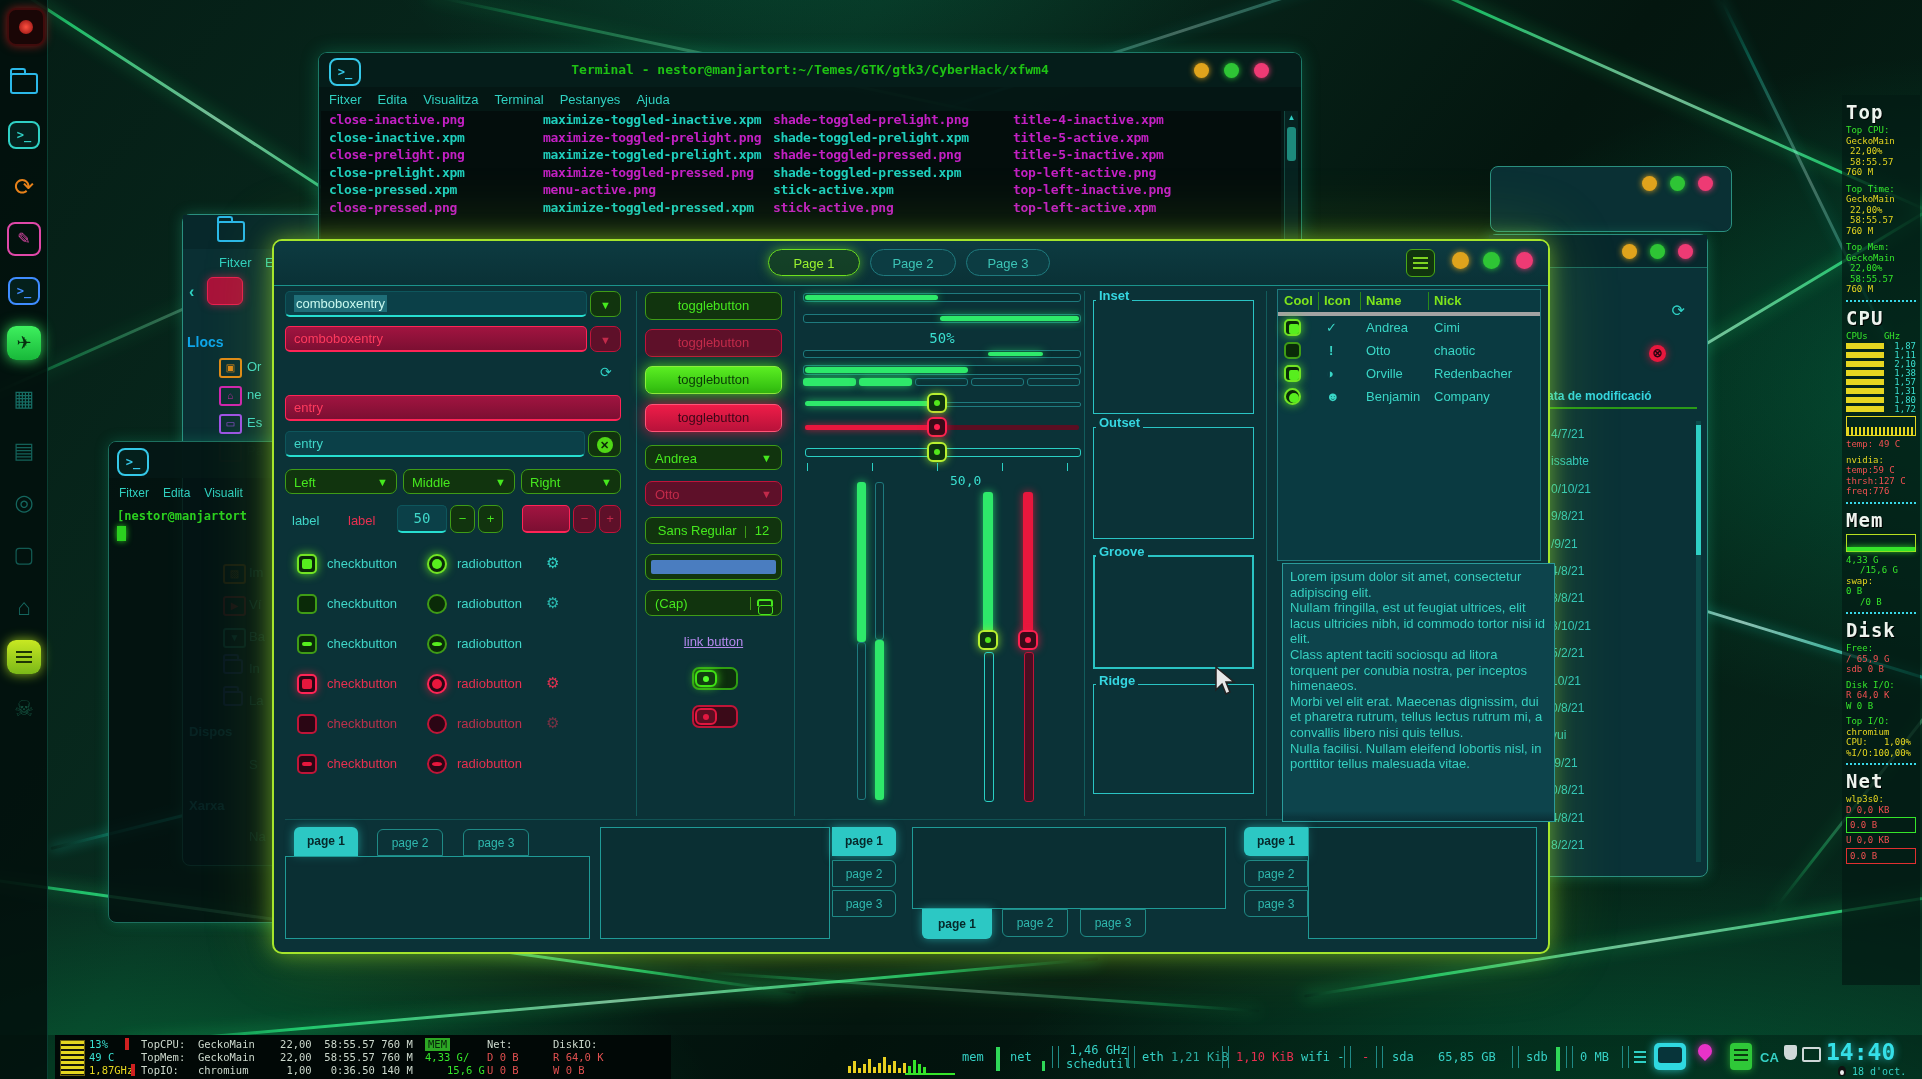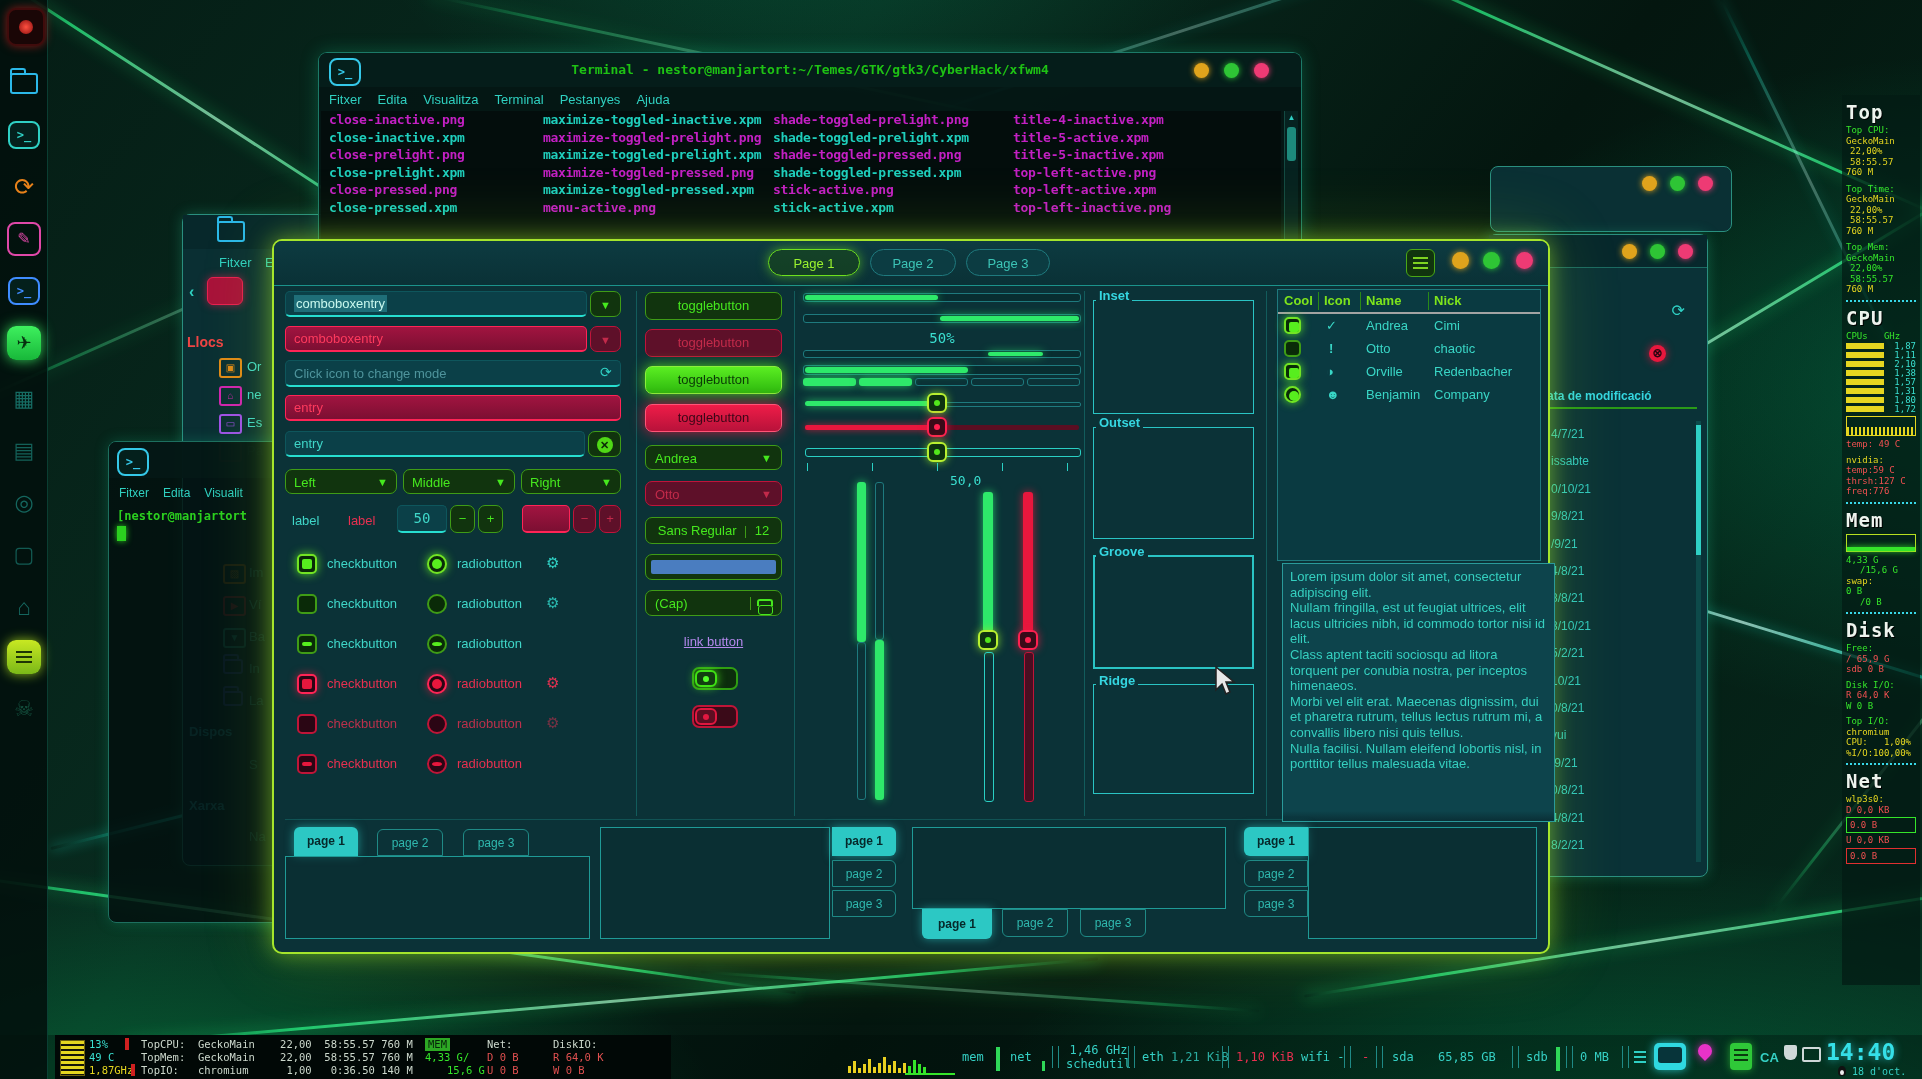--- a/index.html
+++ b/index.html
@@ -198,21 +198,21 @@
     </div>
   </div>
 
   <div class="win fmL">
     <div class="abs" style="left:0;top:0;right:0;height:34px;background:#07282b"></div>
     <span class="abs" style="left:34px;top:6px;color:#2bb8e8"><span class="fold"></span></span>
     <span class="abs" style="left:36px;top:38px;color:#2fd0c0;font:13px/20px 'Liberation Sans',sans-serif">Fitxer</span>
     <span class="abs" style="left:82px;top:38px;color:#2fd0c0;font:13px/20px 'Liberation Sans',sans-serif">E</span>
     <span class="abs" style="left:6px;top:66px;color:#2fd0c0;font:bold 16px/22px 'Liberation Sans',sans-serif">‹</span>
     <span class="abs" style="left:24px;top:62px;width:34px;height:26px;background:#a8123a;border:1px solid #e82050;border-radius:6px;box-shadow:0 0 8px rgba(230,30,80,.6)"></span>
-    <div class="abs" style="left:4px;top:118px;color:#ef4444;font:bold 14px/18px 'Liberation Sans',sans-serif">Llocs</div>
+    <div class="abs" style="left:4px;top:118px;color:#0ea5e9;font:bold 14px/18px 'Liberation Sans',sans-serif">Llocs</div>
     <div class="abs" style="left:36px;top:142px;color:#e08a18"><span class="mini-ic">▣</span></div>
     <span class="abs lbl" style="left:64px;top:142px">Or</span>
     <div class="abs" style="left:36px;top:170px;color:#d024b0"><span class="mini-ic">⌂</span></div>
     <span class="abs lbl" style="left:64px;top:170px">ne</span>
     <div class="abs" style="left:36px;top:198px;color:#a050e8"><span class="mini-ic">▭</span></div>
     <span class="abs lbl" style="left:64px;top:198px">Es</span>
     <div class="abs" style="left:36px;top:226px;color:#e04040"><span class="mini-ic">▯</span></div>
     <span class="abs lbl" style="left:64px;top:226px">Pa</span>
 
     <div class="abs" style="left:40px;top:348px;color:#e08a18;opacity:.6"><span class="mini-ic">▨</span></div>
@@ -247,22 +247,22 @@
       <span>Visualitza</span>
       <span>Terminal</span>
       <span>Pestanyes</span>
       <span>Ajuda</span>
     </div>
     <div class="t1body">
       <div class="trow"><span class="tc0 mgt">close-inactive.png</span><span class="tc1 cyt">maximize-toggled-inactive.xpm</span><span class="tc2 mgt">shade-toggled-prelight.png</span><span class="tc3 mgt">title-4-inactive.xpm</span></div>
       <div class="trow"><span class="tc0 cyt">close-inactive.xpm</span><span class="tc1 mgt">maximize-toggled-prelight.png</span><span class="tc2 cyt">shade-toggled-prelight.xpm</span><span class="tc3 mgt">title-5-active.xpm</span></div>
       <div class="trow"><span class="tc0 mgt">close-prelight.png</span><span class="tc1 cyt">maximize-toggled-prelight.xpm</span><span class="tc2 mgt">shade-toggled-pressed.png</span><span class="tc3 mgt">title-5-inactive.xpm</span></div>
       <div class="trow"><span class="tc0 cyt">close-prelight.xpm</span><span class="tc1 mgt">maximize-toggled-pressed.png</span><span class="tc2 cyt">shade-toggled-pressed.xpm</span><span class="tc3 mgt">top-left-active.png</span></div>
+      <div class="trow"><span class="tc0 cyt">close-pressed.xpm</span><span class="tc1 mgt">menu-active.png</span><span class="tc2 cyt">stick-active.xpm</span><span class="tc3 mgt">top-left-inactive.png</span></div>
       <div class="trow"><span class="tc0 mgt">close-pressed.png</span><span class="tc1 cyt">maximize-toggled-pressed.xpm</span><span class="tc2 mgt">stick-active.png</span><span class="tc3 mgt">top-left-active.xpm</span></div>
-      <div class="trow"><span class="tc0 cyt">close-pressed.xpm</span><span class="tc1 mgt">menu-active.png</span><span class="tc2 cyt">stick-active.xpm</span><span class="tc3 mgt">top-left-inactive.png</span></div>
     </div>
     <div class="t1sb">
       <div style="text-align:center;color:#2fd0c4;font-size:8px;line-height:14px">▲</div>
       <div style="margin:2px 2px;width:9px;height:34px;background:#1d8a7c;border-radius:3px"></div>
     </div>
   </div>
 
   <div class="win term2">
     <div class="abs" style="left:0;top:0;right:0;height:36px;background:rgba(4,24,22,.9);border-radius:7px 7px 0 0">
       <span class="abs" style="left:8px;top:6px;color:#35c8e8">
@@ -298,21 +298,20 @@
     <div class="abs" style="left:11px;top:578px;width:1252px;height:1px;background:rgba(40,200,190,.22)"></div>
 
     <div class="ent" style="left:11px;top:50px;width:302px;height:26px">
       <span style="background:#1f6e78;color:#c9f8ee;padding:1px 2px">comboboxentry</span>
     </div>
     <div class="btn" style="left:316px;top:50px;width:31px;height:26px"><span class="arrowdn" style="float:none">▼</span></div>
 
     <div class="ent red" style="left:11px;top:85px;width:302px;height:26px"><span>comboboxentry</span></div>
     <div class="btn rd dis" style="left:316px;top:85px;width:31px;height:26px"><span class="arrowdn" style="float:none">▼</span></div>
 
-    <input class="ent" style="left: 11px; top: 119px; width: 336px; height: 27px;" placeholder="Click icon to change mode">
     <span class="abs" style="left:326px;top:123px;color:#2fd0c4;font-size:14px">⟳</span>
 
     <div class="ent red" style="left:11px;top:154px;width:336px;height:26px"><span>entry</span></div>
 
     <input class="ent" style="left: 11px; top: 190px; width: 300px; height: 26px;" value="entry">
     <div class="btn" style="left:314px;top:190px;width:33px;height:26px">
       <span style="display:inline-block;width:16px;height:16px;margin-top:4px;border-radius:50%;background:#4fd816;color:#0a2a06;font:bold 11px/16px 'Liberation Sans',sans-serif">✕</span>
     </div>
 
     <div class="btn" style="left:11px;top:228px;width:112px;height:25px;text-align:left;padding:0 8px"><span>Left</span><span class="arrowdn">▼</span></div>
@@ -458,21 +457,21 @@
     <div class="frame" style="left:819px;top:59px;width:161px;height:114px"></div>
     <div class="flabel" style="left:822px;top:47px">Inset</div>
     <div class="frame" style="left:819px;top:186px;width:161px;height:112px"></div>
     <div class="flabel" style="left:822px;top:174px">Outset</div>
     <div class="frame" style="left:819px;top:314px;width:161px;height:114px;border-width:2px"></div>
     <div class="flabel" style="left:822px;top:303px">Groove</div>
     <div class="frame" style="left:819px;top:443px;width:161px;height:110px"></div>
     <div class="flabel" style="left:822px;top:432px">Ridge</div>
 
     <div class="listp" style="left:1003px;top:48px;width:262px;height:270px">
-      <div style="position:relative;height:22px;border-bottom:2px solid #a3a3a3">
+      <div style="position:relative;height:22px;border-bottom:4px solid #a3a3a3">
         <span class="abs lhead" style="left:6px">Cool</span>
         <span class="abs lhead" style="left:46px">Icon</span>
         <span class="abs lhead" style="left:88px">Name</span>
         <span class="abs lhead" style="left:156px">Nick</span>
         <span class="abs" style="left:40px;top:2px;width:1px;height:18px;background:#2a8a18"></span>
         <span class="abs" style="left:82px;top:2px;width:1px;height:18px;background:#2a8a18"></span>
         <span class="abs" style="left:150px;top:2px;width:1px;height:18px;background:#2a8a18"></span>
       </div>
       <div style="position:relative;height:23px">
         <span class="cb chk" style="left:6px;top:3px;width:17px;height:17px"></span>

